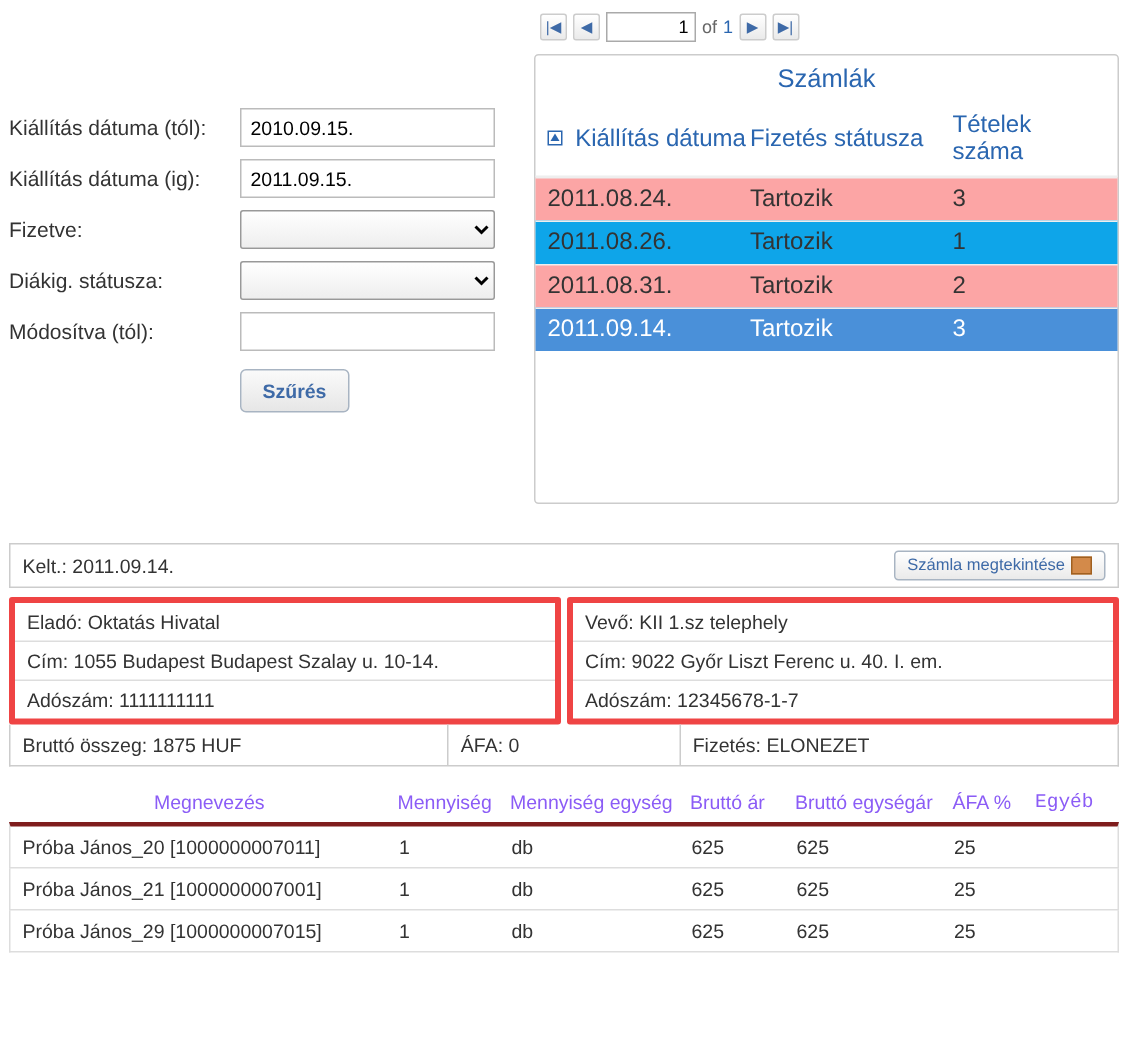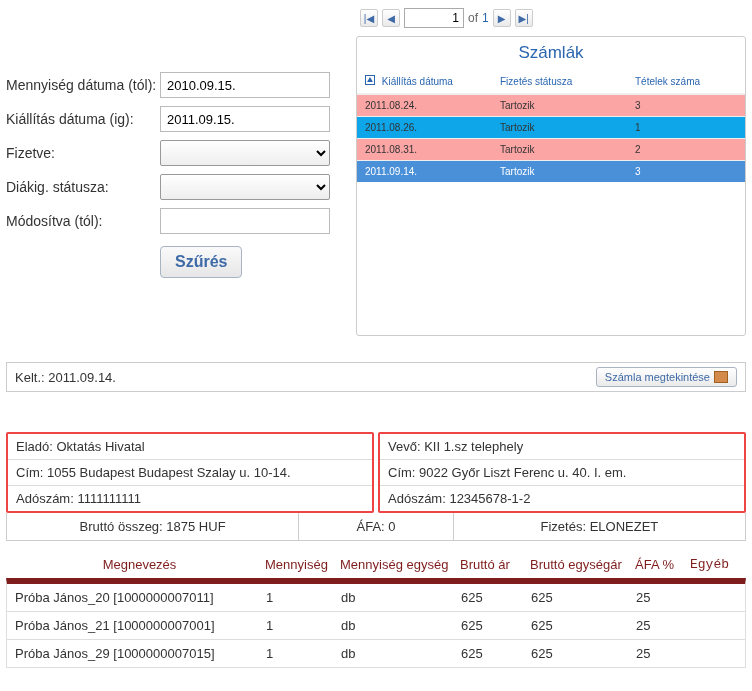--- a/index.html
+++ b/index.html
@@ -56,21 +56,21 @@
   }
   .filter-button {
     margin-left: 154px;
     margin-top: 4px;
     padding: 6px 14px;
     border: 1px solid #a8b4c2;
     border-radius: 4px;
     background: linear-gradient(#fafafa,#e6e6e6);
     font-weight: bold;
     color: #3e6aa7;
-    font-size: 16px;
+    font-size: 13px;
     cursor: pointer;
   }
 
   .right-col {
     flex: 1;
   }
 
   .pager {
     display: flex;
     align-items: center;
@@ -107,21 +107,21 @@
   }
   .panel-title {
     text-align: center;
     color: #2a66b0;
     font-size: 17px;
     padding: 6px 0;
   }
   .grid-head, .grid-row {
     display: flex;
     align-items: center;
-    font-size: 10px;
+    font-size: 16px;
   }
   .grid-head {
     padding: 6px 8px;
     color: #2a66b0;
   }
   .sort-icon {
     width: 10px; height: 10px;
     border: 1px solid #2a66b0;
     display: inline-block;
     position: relative;
@@ -186,74 +186,72 @@
     display:inline-block;
   }
 
   .party-wrap {
     display:flex;
     gap:4px;
     margin-top:6px;
   }
   .party {
     flex:1;
-    border:2px solid #ef4444;
+    border:4px solid #ef4444;
     border-radius:2px;
-    margin-top:34px;
   }
   .party div {
     padding:5px 8px;
     font-size:13px;
   }
   .party div + div { border-top:1px solid #ddd; }
 
   .sum-bar {
     display:flex;
     border:1px solid #ccc;
     border-top:none;
     margin-top:0;
-    text-align:center;
   }
   .sum-bar div {
     padding:6px 8px;
     font-size:13px;
     flex:1;
   }
   .sum-bar div + div { border-left:1px solid #ccc; }
 
   .items-head, .items-row {
     display:flex;
     font-size:13px;
   }
   .items-head {
-    color:#7f1d1d;
+    color:#8b5cf6;
     padding:6px 4px;
     margin-top:10px;
   }
   .items-row {
     border:1px solid #ddd;
     border-top:none;
     padding:6px 4px;
   }
-  .items-row:first-of-type { border-top:6px solid #7f1d1d; }
+  .items-row:first-of-type { border-top:3px solid #7f1d1d; }
   .ic-name { width:255px; padding-left:4px;}
   .ic-qty  { width:75px; }
   .ic-unit { width:120px; }
   .ic-gross{ width:70px; }
   .ic-unitp{ width:105px; }
   .ic-vat  { width:55px; }
   .ic-oth  { flex:1;font-family:Liberation Mono, monospace; }
 </style>
 </head>
 <body>
 
 <div class="top-section">
   <div class="filter-form">
     <div class="filter-row">
-      <div class="filter-label">Mennyiség dátuma (tól):</div>
+      <div class="filter-label">Kiállítás dátuma (tól):</div>
       <input class="text-input" value="2010.09.15." style="">
     </div>
     <div class="filter-row">
       <div class="filter-label">Kiállítás dátuma (ig):</div>
       <input class="text-input" value="2011.09.15." style="">
     </div>
     <div class="filter-row">
       <div class="filter-label">Fizetve:</div>
       <div class="select-wrap"><select class="select"><option></option></select></div>
     </div>
@@ -326,21 +324,21 @@
 
   <div class="party-wrap">
     <div class="party">
       <div>Eladó: Oktatás Hivatal</div>
       <div>Cím: 1055 Budapest Budapest Szalay u. 10-14.</div>
       <div>Adószám: 1111111111</div>
     </div>
     <div class="party">
       <div>Vevő: KII 1.sz telephely</div>
       <div>Cím: 9022 Győr Liszt Ferenc u. 40. I. em.</div>
-      <div>Adószám: 12345678-1-2</div>
+      <div>Adószám: 12345678-1-7</div>
     </div>
   </div>
 
   <div class="sum-bar">
     <div style="flex:2">Bruttó összeg: 1875 HUF</div>
     <div style="flex:1">ÁFA: 0</div>
     <div style="flex:2">Fizetés: ELONEZET</div>
   </div>
 
   <div class="items-head">

